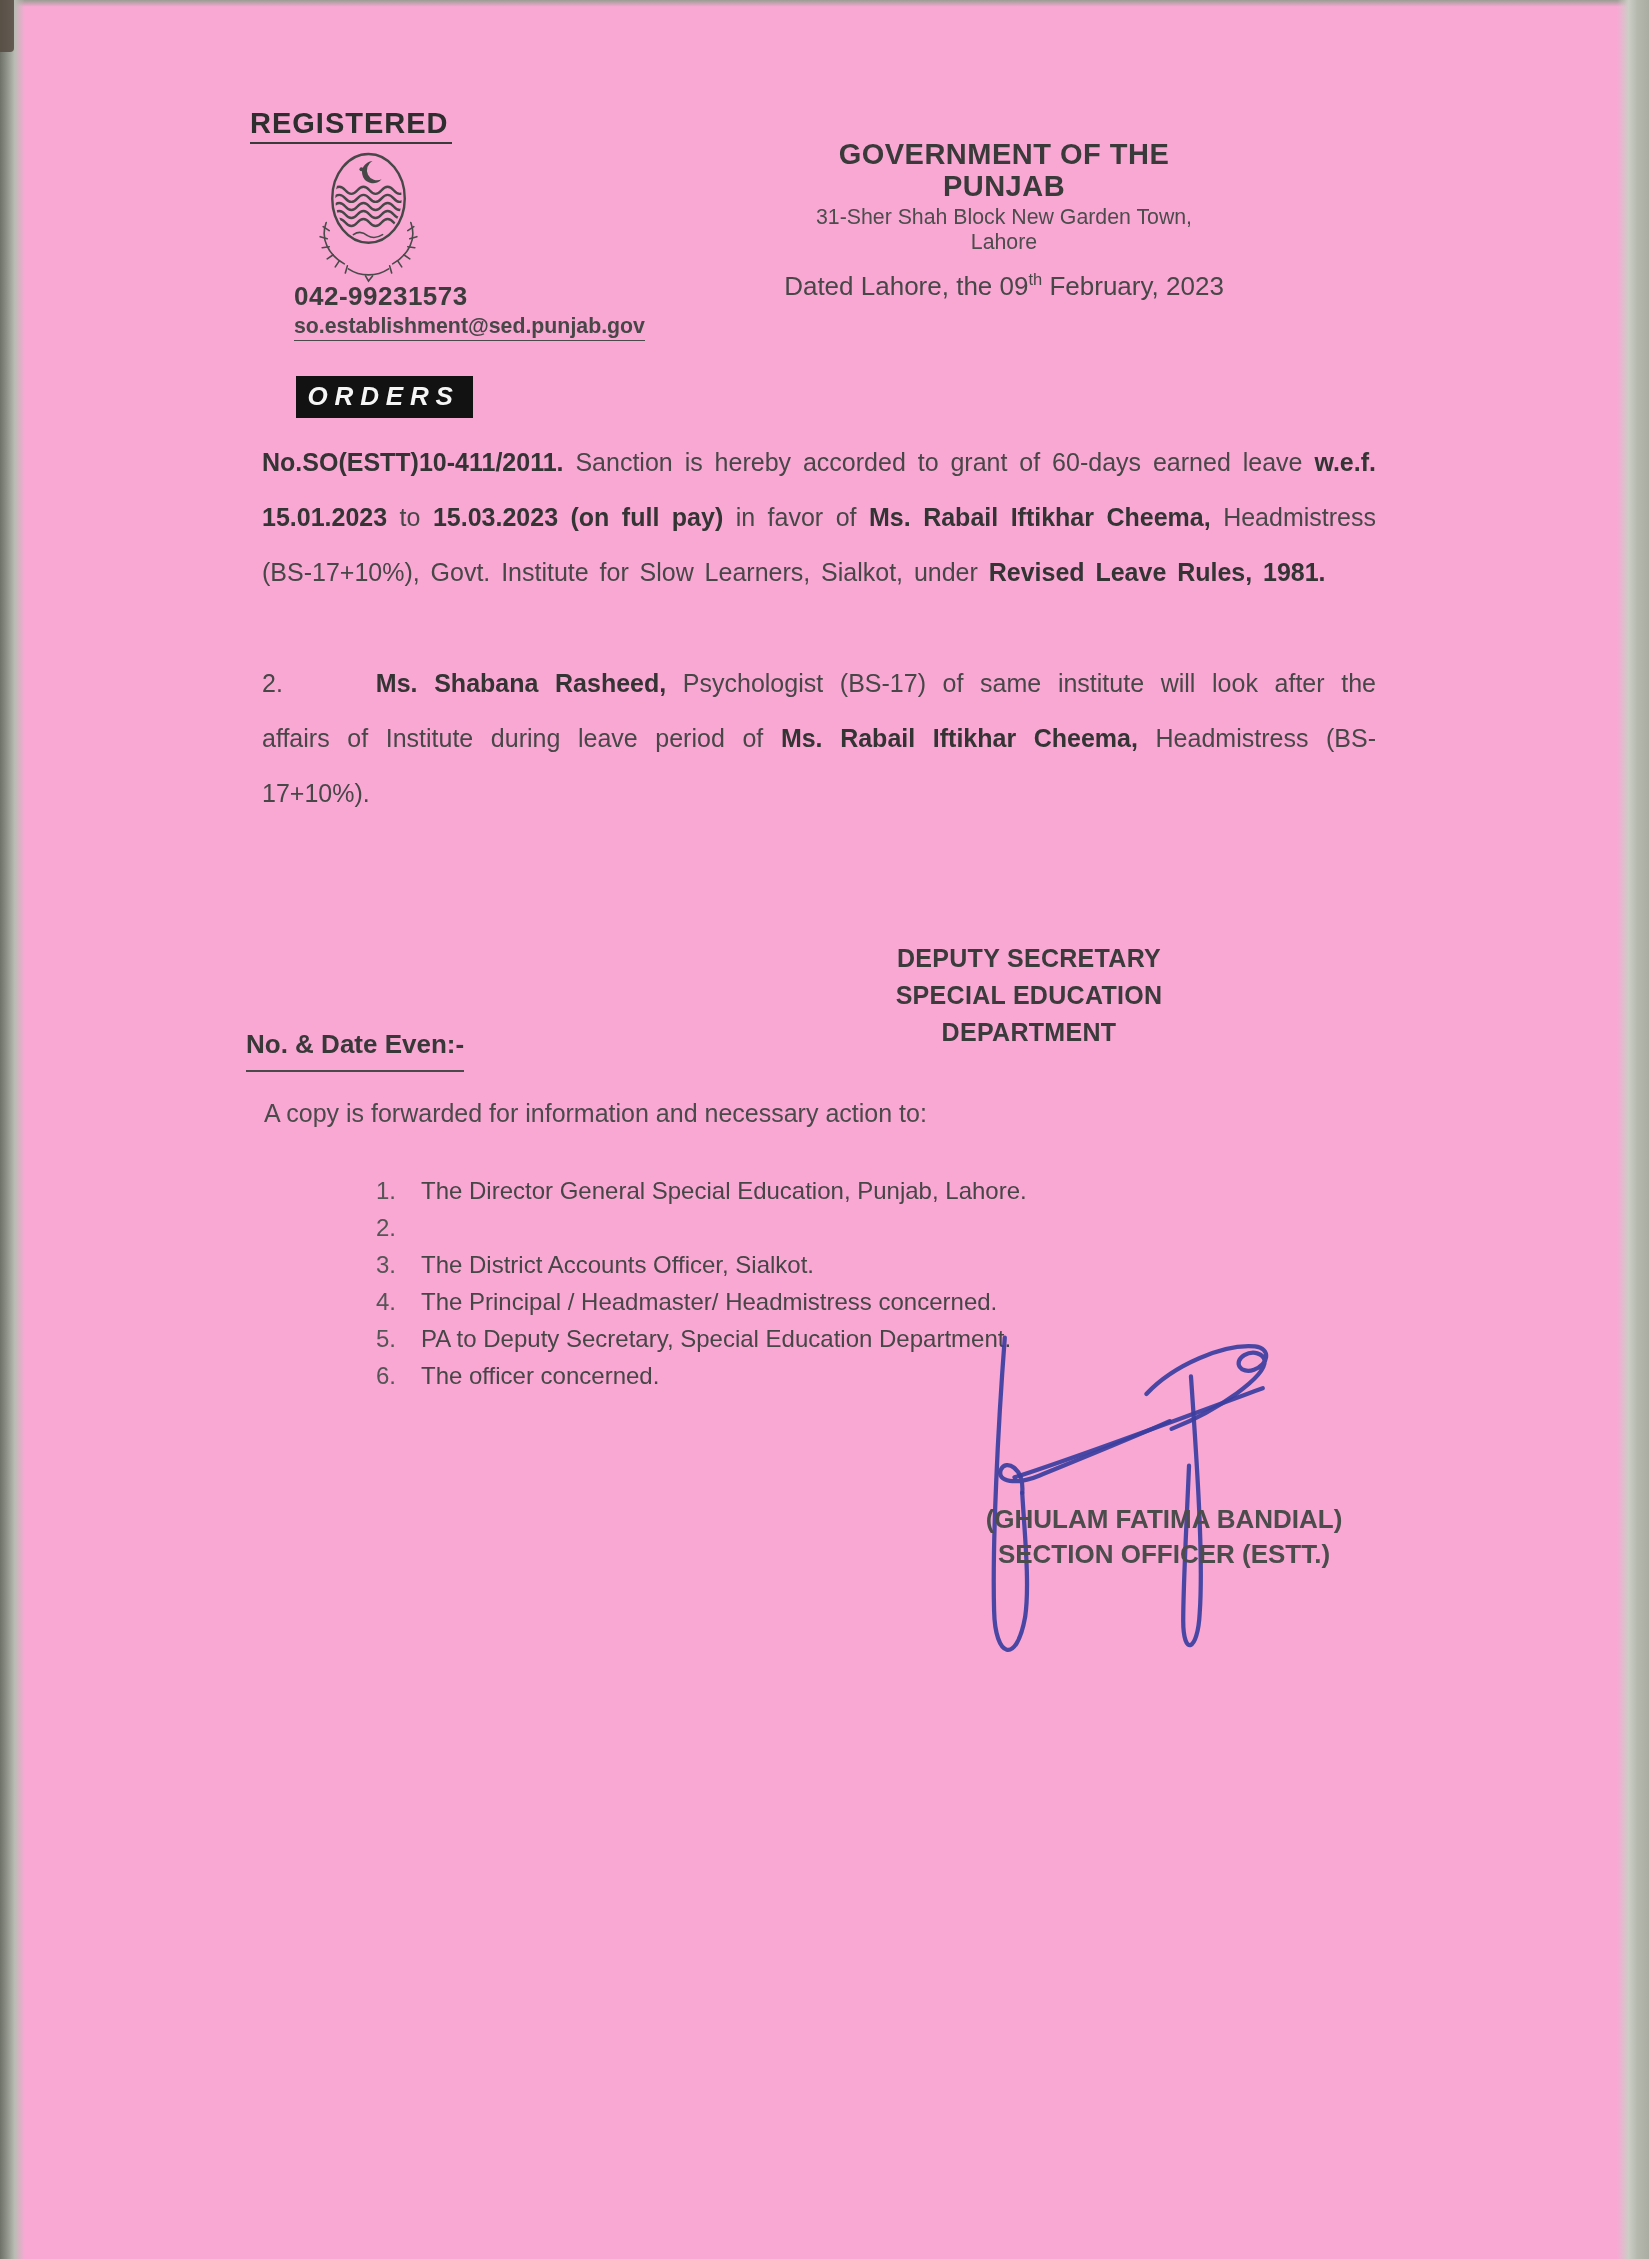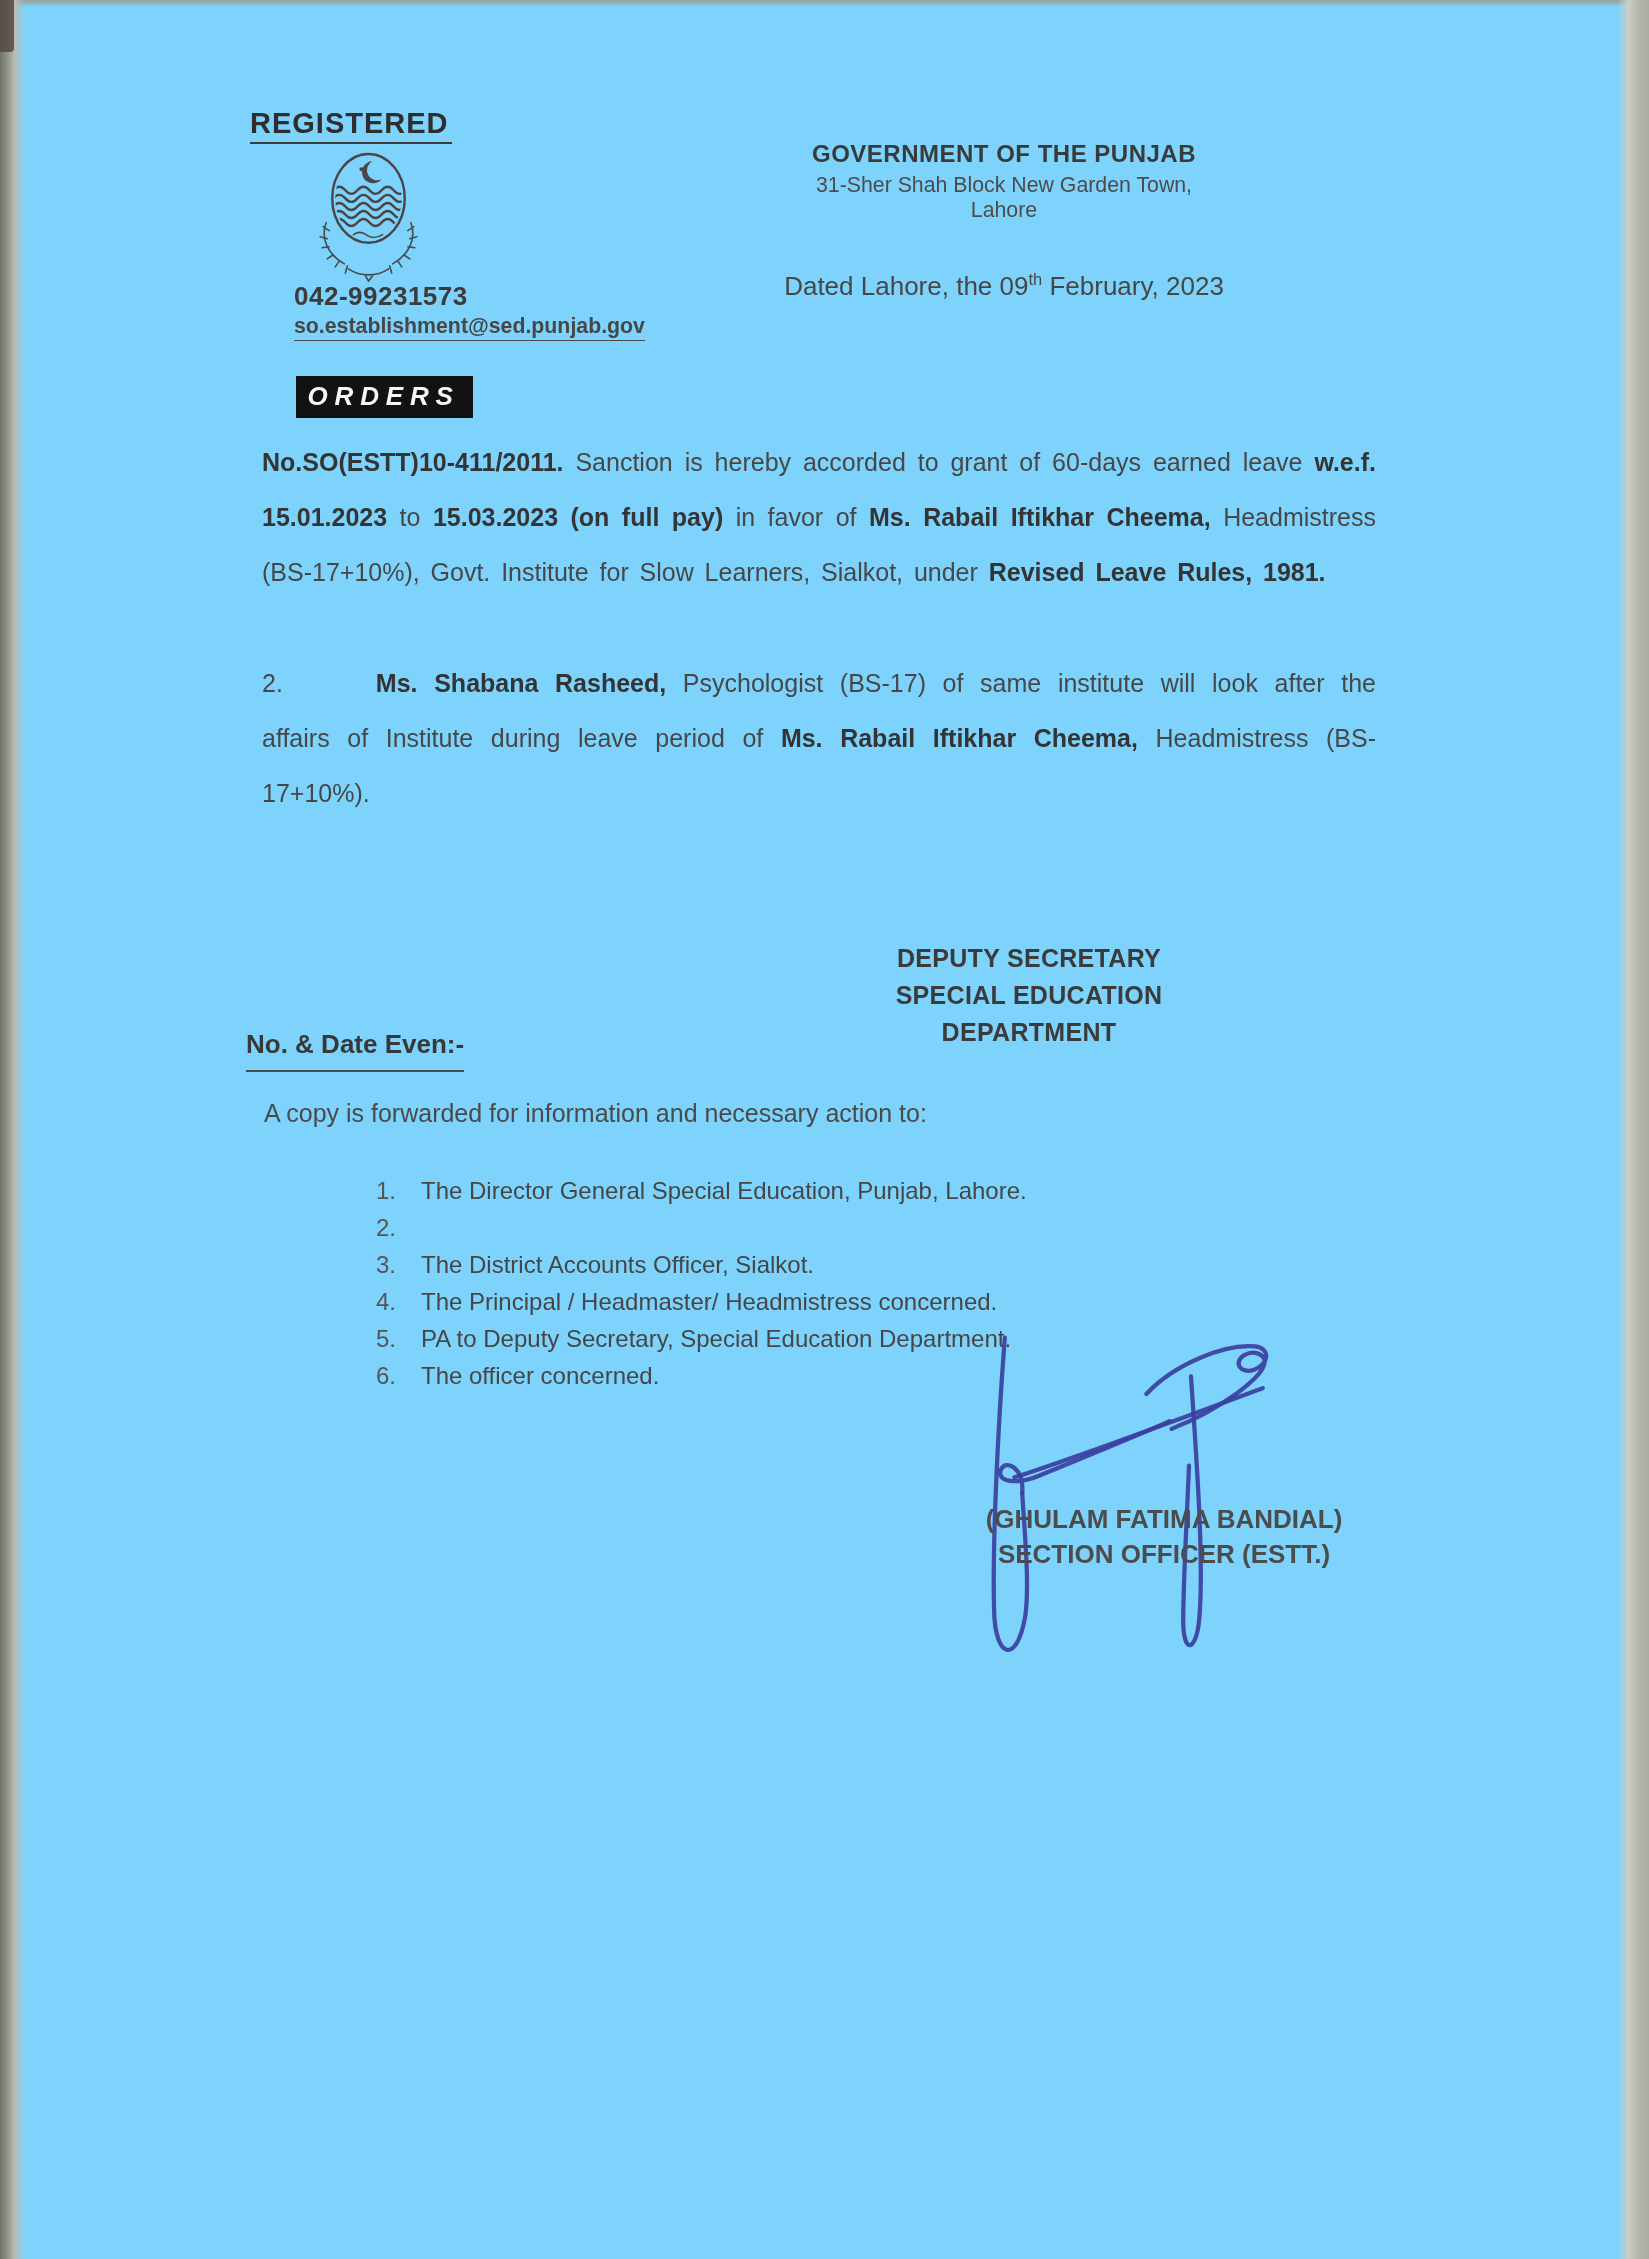--- a/index.html
+++ b/index.html
@@ -1,19 +1,19 @@
 <!DOCTYPE html>
 <html><head>
 <meta charset="utf-8">
 <style>
   html,body{margin:0;padding:0;background:#e8e8e4;}
   .page{
     position:relative;
     width:1650px;height:2260px;
-    background:#7dd3fc;
+    background:#f9a8d4;
     font-family:"Liberation Sans", sans-serif;
     color:#424242;
     overflow:hidden;
   }
   
   .edge-left{position:absolute;left:0;top:0;bottom:0;width:25px;
     background:linear-gradient(to right,#6e7167 0px,#8f9288 6.8px,#b9bcb2 14.6px,rgba(252,252,250,0) 25px);}
   .edge-top{position:absolute;left:0;top:0;right:0;height:6.8px;
     background:linear-gradient(to bottom,#9a9d93 0px,rgba(252,252,250,0) 6.8px);}
   .edge-right{position:absolute;right:0;top:0;bottom:0;width:33px;
@@ -25,21 +25,21 @@
   .registered{left:250px;top:107px;font-size:29px;font-weight:600;letter-spacing:1px;color:#2e2e2e;
     border-bottom:2.9px solid #3a3a3a;padding:0 3.9px 1.9px 0;}
 
   .crest{left:291px;top:144px;width:155px;height:141px;}
 
   .phone{left:294px;top:281px;font-size:26px;font-weight:600;color:#3c3c3c;letter-spacing:0.5px;}
   .email{left:294px;top:314px;font-size:21.3px;font-weight:600;color:#474747;
     border-bottom:1.9px solid #4a4a4a;padding-bottom:1px;}
 
   .head-block{left:781px;top:138px;width:446px;text-align:center;}
-  .head-line1,.head-line2{font-size:24px;font-weight:bold;color:#3a3a3a;letter-spacing:0.5px;line-height:32px;}
+  .head-line1,.head-line2{font-size:29px;font-weight:bold;color:#3a3a3a;letter-spacing:0.5px;line-height:32px;}
   .head-addr{font-size:21.3px;color:#4c4c4c;margin-top:2.9px;}
   .date-line{left:781px;top:270px;width:446px;text-align:center;font-size:26px;color:#474747;}
   .date-line sup{font-size:16.5px;}
 
   .orders{left:296px;top:376px;background:#121212;color:#f5f5f5;
     font-size:26px;font-weight:bold;font-style:italic;letter-spacing:6.8px;
     padding:4.9px 13.6px 5.8px 11.6px;}
 
   .para{width:1114px;font-size:25px;line-height:55px;text-align:justify;word-spacing:3.9px;color:#474747;}
   .para1{left:262px;top:435px;}

